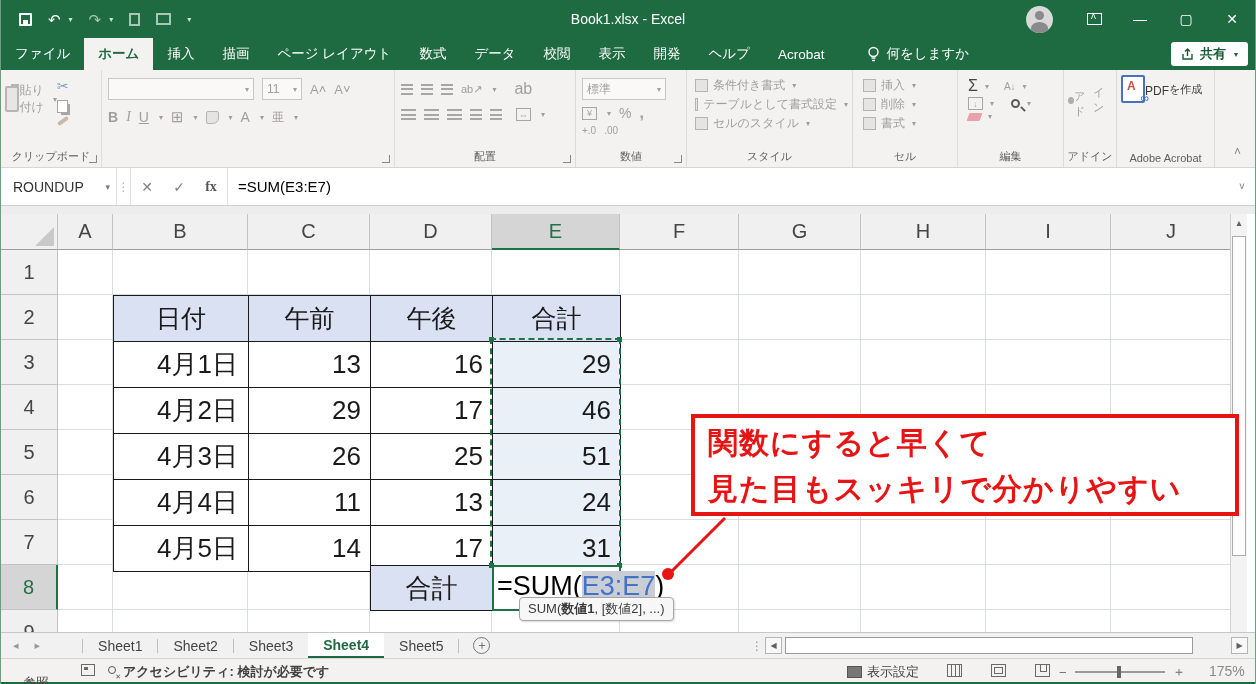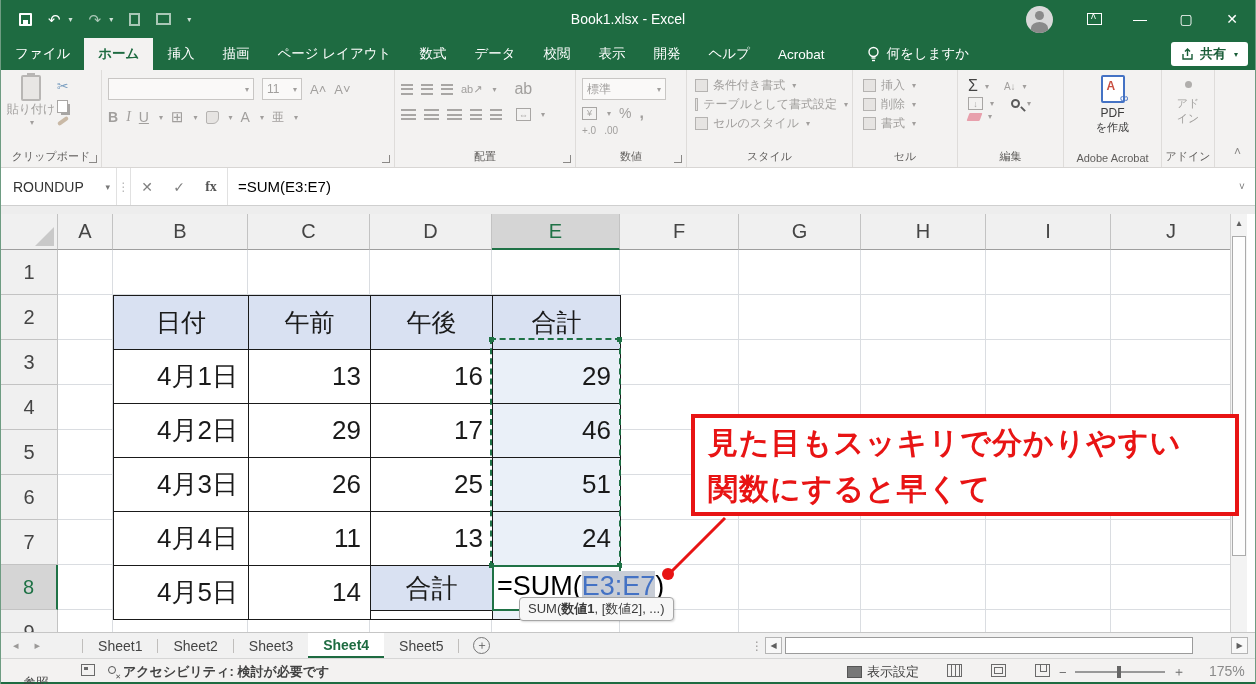--- a/index.html
+++ b/index.html
@@ -43,21 +43,21 @@
             border-bottom:1px solid #d8d6d4; display:flex; }
   .grp { position:relative; border-right:1px solid #dedcda; padding:5px 4px 18px; flex:0 0 auto; }
   .grp-label { position:absolute; bottom:3px; left:0; width:100%; text-align:center; font-size:11px; color:#605e5c;margin-top:28px; }
   .launcher { position:absolute; right:4px; bottom:4px; width:8px; height:8px;
               border-right:1.5px solid #8a8886; border-bottom:1.5px solid #8a8886; }
   .dis { color:#a19f9d; }
   .dk  { color:#444; }
   .dd  { font-size:8px; color:#a19f9d; margin-left:2px; }
   .combo { background:#faf9f8; border:1px solid #c8c6c4; height:22px; display:flex; align-items:center;
            justify-content:space-between; padding:0 4px; font-size:12px; color:#a19f9d; }
-  .bigbtn { display:flex; flex-direction:column; align-items:center; font-size:12px; color:#a19f9d; }
+  .bigbtn { display:flex; flex-direction:row; align-items:center; font-size:12px; color:#a19f9d; }
   .i-clip { width:20px; height:26px; border:2px solid #b8b6b4; border-radius:2px; position:relative; background:#e8e6e4; }
   .i-clip:after { content:""; position:absolute; left:4px; top:-4px; width:8px; height:4px; background:#b8b6b4; }
   .i-page2 { width:11px; height:13px; border:1.5px solid #a8a6a4; background:#fff; box-shadow:3px 3px 0 -1px #a8a6a4; }
   .i-brush { width:12px; height:4px; background:#c9b9a6; transform:rotate(-35deg); border-radius:2px; }
   .i-bars { width:15px; height:11px; background:repeating-linear-gradient(to bottom,#a8a6a4 0 2px,transparent 2px 4.5px); }
   .i-bars.sm { width:12px; }
   .i-box { width:15px; height:13px; border:1.5px solid #a8a6a4; display:flex; align-items:center; justify-content:center; font-size:9px; color:#a8a6a4; }
   .i-sq { width:13px; height:13px; border:1px solid #b5b3b1; background:#e6e4e2; }
   .i-mag { position:relative; width:9px; height:9px; border:2px solid #5a5a5a; border-radius:50%; }
   .i-mag:after { content:""; position:absolute; left:7px; top:7px; width:6px; height:2px; background:#5a5a5a; transform:rotate(45deg); }
@@ -95,21 +95,21 @@
                  border-left:19px solid transparent; border-bottom:19px solid #c9c9c9; }
   .rhead { position:absolute; left:0; width:57px; background:#f0f0f0; border-right:1px solid #c3c3c3;
            border-bottom:1px solid #c3c3c3; display:flex; align-items:center; justify-content:center;
            font-size:20px; color:#454545; height:45px; }
   .rhead.sel { background:#d5d5d5; color:#1f7246; border-right:2px solid #1f7246; }
   .gcol { position:absolute; top:44px; bottom:0; border-right:1px solid #dadde1; }
   .rowlines { position:absolute; left:57px; top:44px; right:25px; bottom:0;
               background:repeating-linear-gradient(to bottom,transparent 0 44px,#dadde1 44px 45px); }
   
   .sheettable { position:absolute; left:112px; top:89px; border-collapse:collapse; z-index:4; }
-  .sheettable td { border:1px solid #1a1a1a; height:54px; font-size:26px; color:#1a1a1a; background:#fff; padding:0; }
+  .sheettable td { border:1px solid #1a1a1a; height:46px; font-size:26px; color:#1a1a1a; background:#fff; padding:0; }
   .sheettable .hd { background:#d9e1f2; text-align:center; font-size:25px; }
   .sheettable .date { text-align:right; padding-right:10px; }
   .sheettable .num { text-align:right; padding-right:9px; }
   .sheettable .ecol { background:#eaf0f8; }
   .ants { position:absolute; left:489px; top:132px; width:131px; height:229px; border:2px dashed #1f7246; z-index:6; pointer-events:none; }
   .ants i { position:absolute; width:5px; height:5px; background:#1f7246; }
   .cell-d8 { position:absolute; left:369px; top:359px; width:123px; height:46px; background:#d9e1f2;
              border:1px solid #1a1a1a; z-index:5; display:flex; align-items:center; justify-content:center; font-size:26px; }
   .cell-e8 { position:absolute; left:491px; top:359px; width:129px; height:46px; background:#fff;
              border:2px solid #1f7246; z-index:7; }
@@ -367,36 +367,36 @@
           <span class="i-mag" style="margin-left:12px"></span>
           <span class="dd">▾</span>
         </div>
       <div class="stack-item">
           <span style="width:13px;height:8px;background:#e8a0ac;transform:skewX(-20deg);border-radius:1px"></span>
           <span class="dd">▾</span>
         </div>
       <span class="grp-label">編集</span>
     </div>
 
+    <div class="grp" style="width:53px">
+      <div class="bigbtn" style="padding-top:6px">
+        <span class="i-dot"></span>
+        <span style="margin-top:8px;font-size:11px">アド</span>
+        <span style="font-size:11px">イン</span>
+      </div>
+      <span class="grp-label">アドイン</span>
+    </div>
+
     <div class="grp" style="width:98px">
       <div class="bigbtn" style="color:#3b3b3b">
         <span class="pdf-ico"></span>
         <span style="margin-top:3px;font-size:12px">PDF</span>
         <span style="font-size:11px">を作成</span>
       </div>
       <span class="grp-label">Adobe Acrobat</span>
-    </div>
-
-    <div class="grp" style="width:53px">
-      <div class="bigbtn" style="padding-top:6px">
-        <span class="i-dot"></span>
-        <span style="margin-top:8px;font-size:11px">アド</span>
-        <span style="font-size:11px">イン</span>
-      </div>
-      <span class="grp-label">アドイン</span>
     </div>
     <span class="collapse">˄</span>
   </div>
 
   <div class="fbar">
     <div class="namebox">
       <span>ROUNDUP</span>
       <span class="dd">▾</span>
     </div>
     <div class="fgrip">⋮</div>
@@ -513,22 +513,22 @@
       <span class="up">▴</span>
       <span class="vthumb"></span>
     </div>
   </div>
 
   <svg class="annosvg">
     <line x1="724" y1="518" x2="668" y2="574" stroke="#e81414" stroke-width="3"></line>
     <circle cx="667" cy="574" r="6" fill="#e81414"></circle>
   </svg>
   <div class="anno">
+    <div>関数にすると早くて</div>
     <div>見た目もスッキリで分かりやすい</div>
-    <div>関数にすると早くて</div>
   </div>
 
   <div class="sheetbar">
     <div class="snav">
       <span>◂</span>
       <span>▸</span>
     </div>
     <div class="stabs">
       <span class="tdiv"></span>
       <span class="stab">Sheet1</span>

